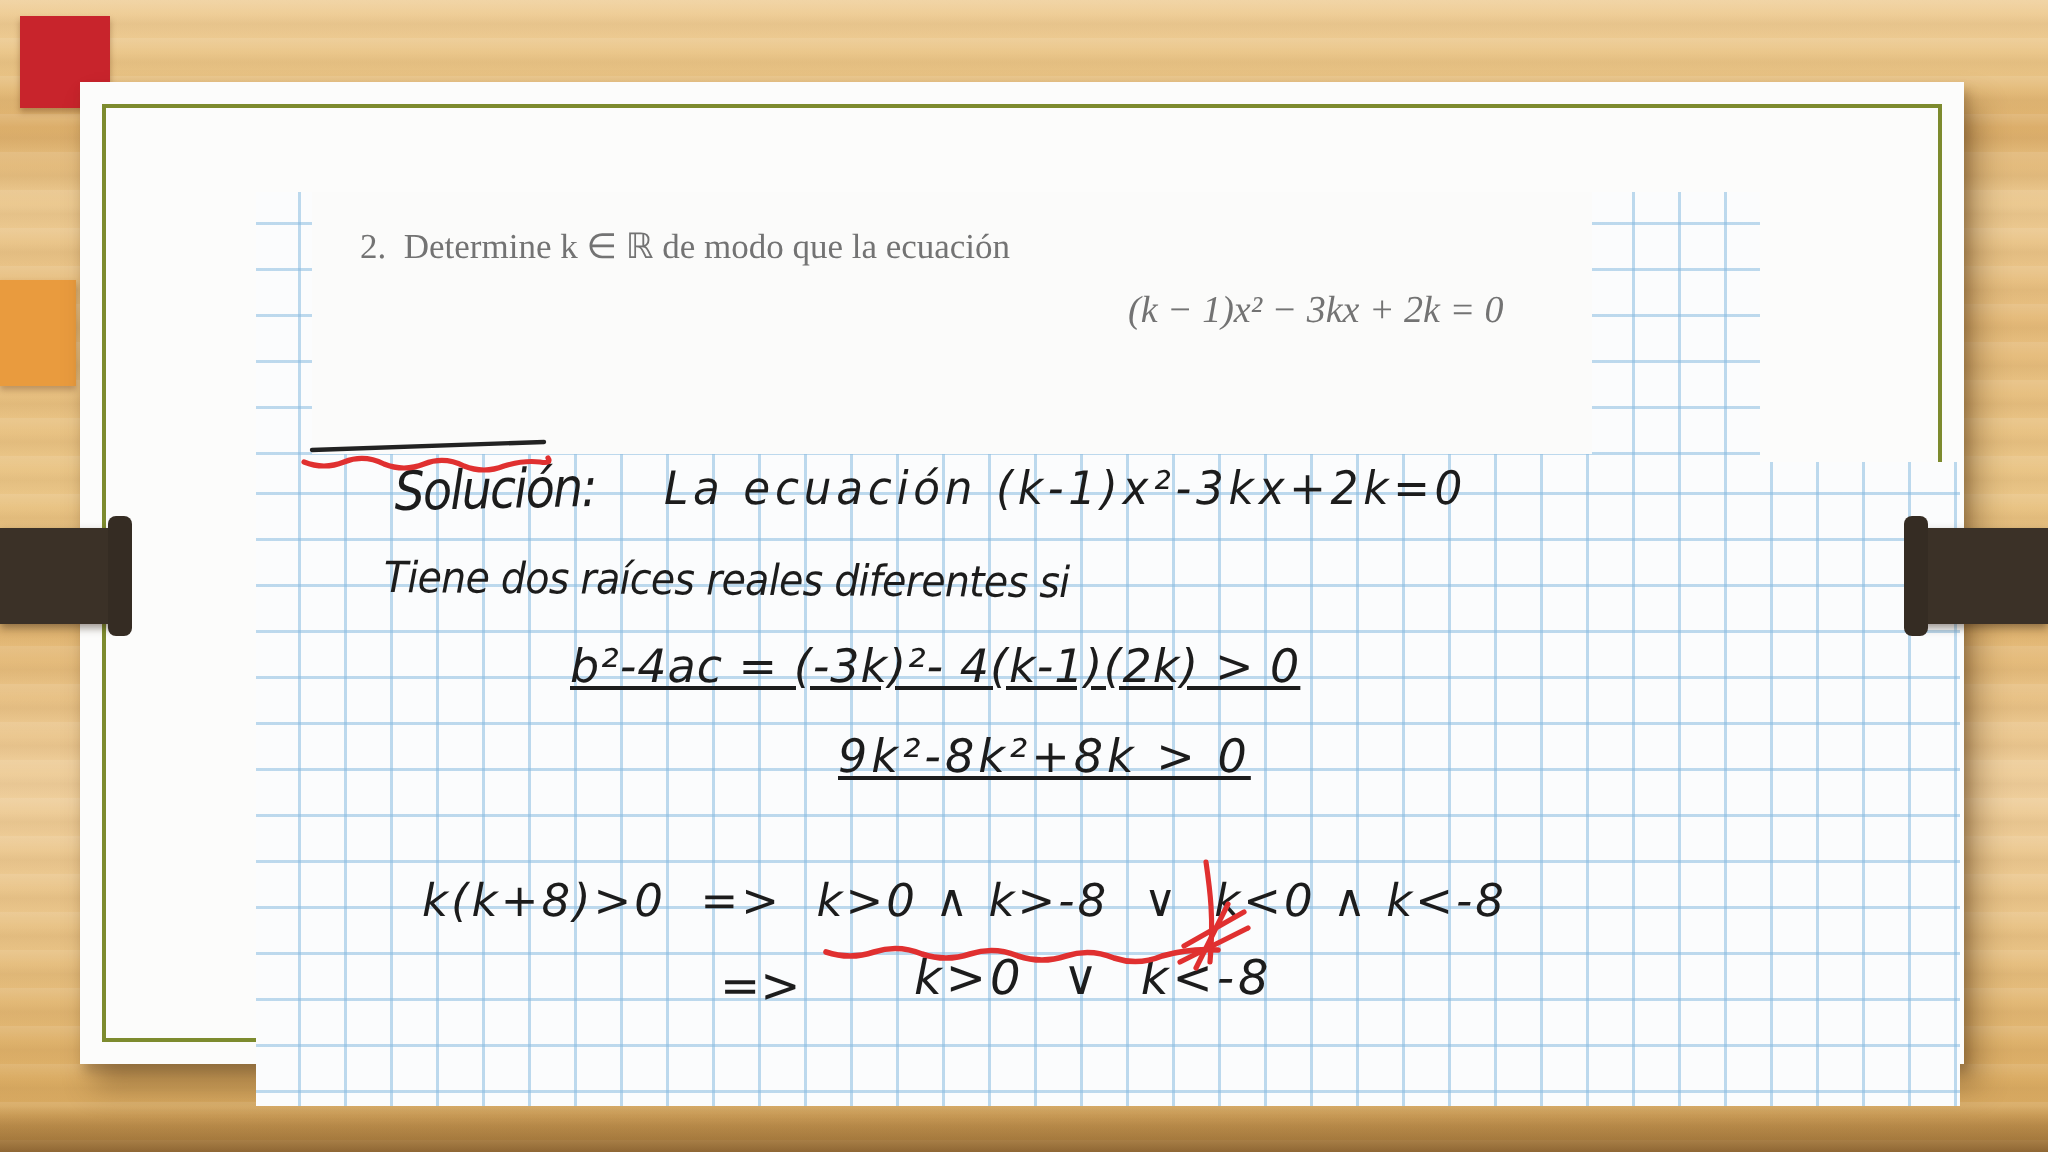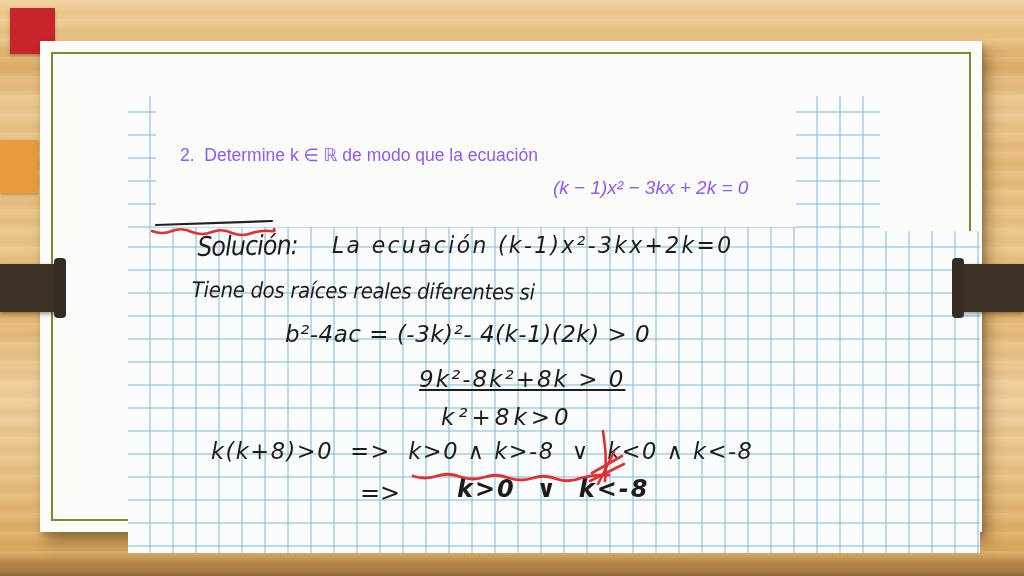--- a/index.html
+++ b/index.html
@@ -36,39 +36,39 @@
     background-image:
       linear-gradient(to right, rgba(137,187,224,.55) 1.6px, transparent 1.6px),
       linear-gradient(to bottom, rgba(137,187,224,.55) 1.6px, transparent 1.6px);
     background-size:23px 23px;
   }
   #grid-top{left:88px;top:55px;width:752px;height:135px;background-position:-2px -8px;}
   #grid-main{left:88px;top:190px;width:852px;height:322px;background-position:-2px -8px;}
   #problem-patch{left:116px;top:55px;width:640px;height:131px;background:#fbfbfa;}
 
   
-  .printed{font-family:Liberation Sans, sans-serif;color:#8b5cf6;white-space:pre;margin-top:32px;}
+  .printed{font-family:Liberation Serif, serif;color:#737373;white-space:pre;}
   #problem-line1{left:140px;top:72px;font-size:17.5px;}
-  #problem-equation{left:513px;top:104px;font-size:19px;font-style:italic;}
+  #problem-equation{left:524px;top:104px;font-size:19px;font-style:italic;}
   #problem-line2{left:162px;top:153px;font-size:18px;}
 
   
   .hw{
     font-family:"DejaVu Sans",sans-serif;font-style:italic;color:#1c1c1c;
     white-space:pre;transform-origin:left top;
   }
   #hw-solucion{left:157px;top:190px;font-size:27px;letter-spacing:-1px;transform:scaleX(.88) rotate(-1deg);}
   #hw-line1{left:292px;top:191px;font-size:23px;letter-spacing:2.5px;transform:scaleX(.95);}
   #hw-line2{left:152px;top:236px;font-size:21.5px;letter-spacing:-0.4px;transform:scaleX(.92) rotate(.4deg);}
-  #hw-line3{left:245px;top:280px;font-size:23px;letter-spacing:.5px;}
+  #hw-line3{left:245px;top:280px;font-size:23px;letter-spacing:.5px;text-decoration:underline;}
   #hw-line4{left:379px;top:325px;font-size:23px;letter-spacing:2px;text-decoration:underline;}
   #hw-line5{left:401px;top:363px;font-size:23px;letter-spacing:4px;}
   #hw-line6{left:171px;top:397px;font-size:22.5px;letter-spacing:1.5px;}
   #hw-line7-arrow{left:320px;top:438px;font-size:24px;}
-  #hw-line7{left:417px;top:434px;font-size:24px;letter-spacing:2px;font-weight:bold;}
+  #hw-line7{left:417px;top:434px;font-size:24px;letter-spacing:2px;}
 
   
   .strap{position:absolute;background:#3b3127;box-shadow:0 2px 4px rgba(40,25,10,.45);}
   .strap-cap{position:absolute;background:#352c23;border-radius:4px;}
   #strap-left{left:0;top:264px;width:58px;height:48px;}
   #strap-left-cap{left:54px;top:258px;width:12px;height:60px;}
   #strap-right{left:960px;top:264px;width:64px;height:48px;}
   #strap-right-cap{left:952px;top:258px;width:12px;height:60px;}
 
   #ink-overlay{left:0;top:0;width:1024px;height:576px;pointer-events:none;}
@@ -89,21 +89,20 @@
     <div class="abs" id="problem-patch"></div>
 
     <div class="abs printed" id="problem-line1">2.  Determine k ∈ ℝ de modo que la ecuación</div>
     <div class="abs printed" id="problem-equation">(k − 1)x² − 3kx + 2k = 0</div>
 
     <div class="abs hw" id="hw-solucion">Solución:</div>
     <div class="abs hw" id="hw-line1">La ecuación (k-1)x²-3kx+2k=0</div>
     <div class="abs hw" id="hw-line2">Tiene dos raíces reales diferentes si</div>
     <div class="abs hw" id="hw-line3">b²-4ac = (-3k)²- 4(k-1)(2k) &gt; 0</div>
     <div class="abs hw" id="hw-line4">9k²-8k²+8k &gt; 0</div>
-    <div class="abs hw" id="hw-line5">k²+8k&gt;0</div>
     <div class="abs hw" id="hw-line6">k(k+8)&gt;0  =&gt;  k&gt;0 ∧ k&gt;-8  ∨  k&lt;0 ∧ k&lt;-8</div>
     <div class="abs hw" id="hw-line7-arrow">=&gt;</div>
     <div class="abs hw" id="hw-line7">k&gt;0  ∨  k&lt;-8</div>
   </div>
 
   <svg class="abs" id="ink-overlay" viewBox="0 0 1024 576" xmlns="http://www.w3.org/2000/svg">
     <g stroke="#222" stroke-width="2.2" fill="none" stroke-linecap="round">
       <path d="M156,225 L272,221"></path>
     </g>
     <g stroke="#e03030" stroke-width="2.6" fill="none" stroke-linecap="round">

